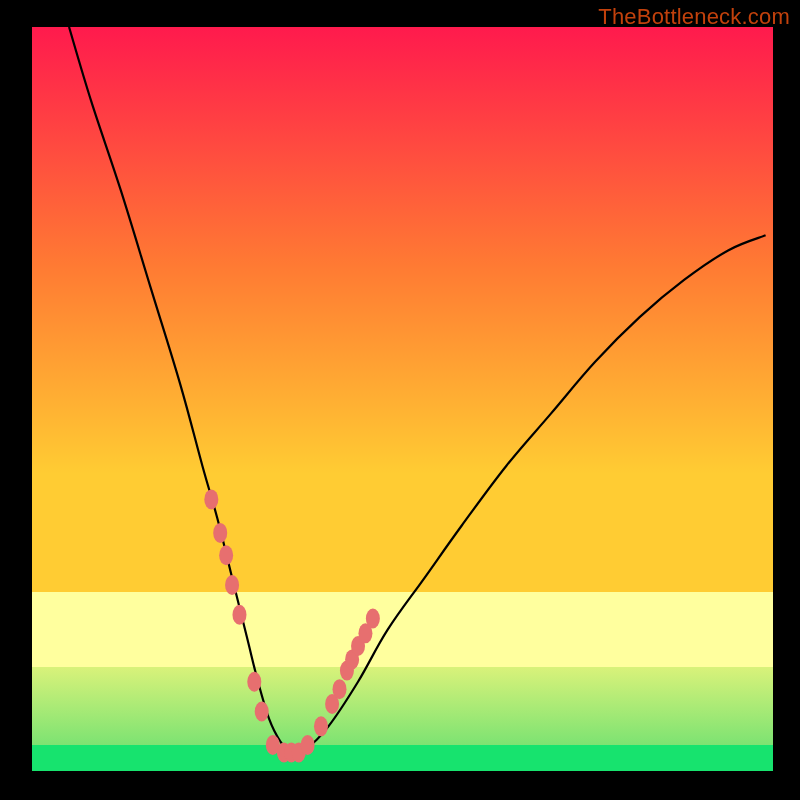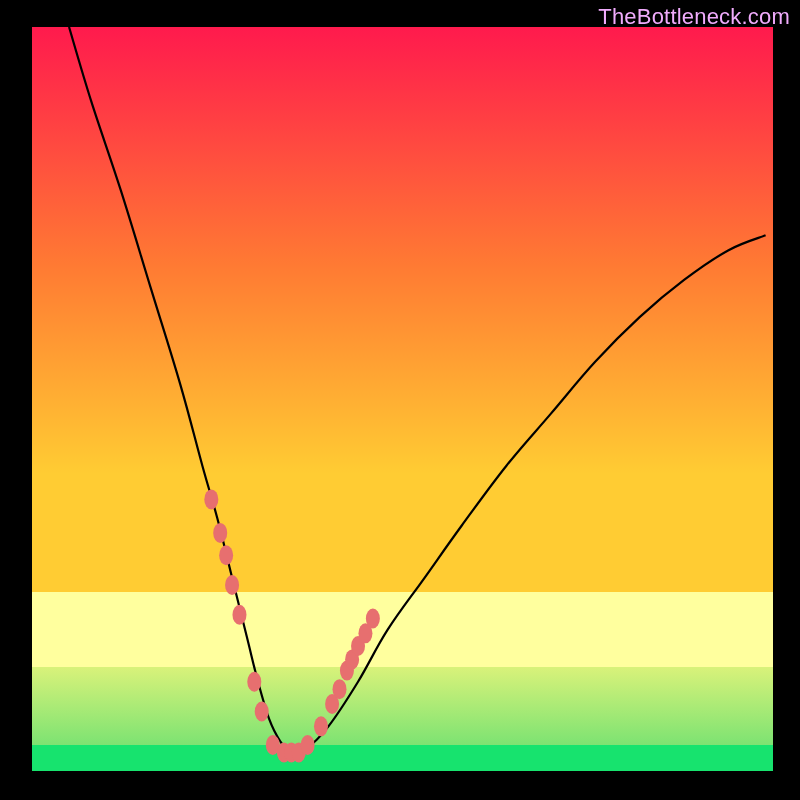--- a/index.html
+++ b/index.html
@@ -7,21 +7,21 @@
     padding: 0;
     width: 800px;
     height: 800px;
     background: #000;
     font-family: Arial, Helvetica, sans-serif;
   }
   .attribution {
     position: absolute;
     top: 4px;
     right: 10px;
-    color: #f0abfc;
+    color: #c2410c;
     font-size: 22px;
     font-weight: 500;
     letter-spacing: 0.2px;
     z-index: 10;
   }
   .chart-stage {
     position: absolute;
     background: #000;
   }
   svg {

